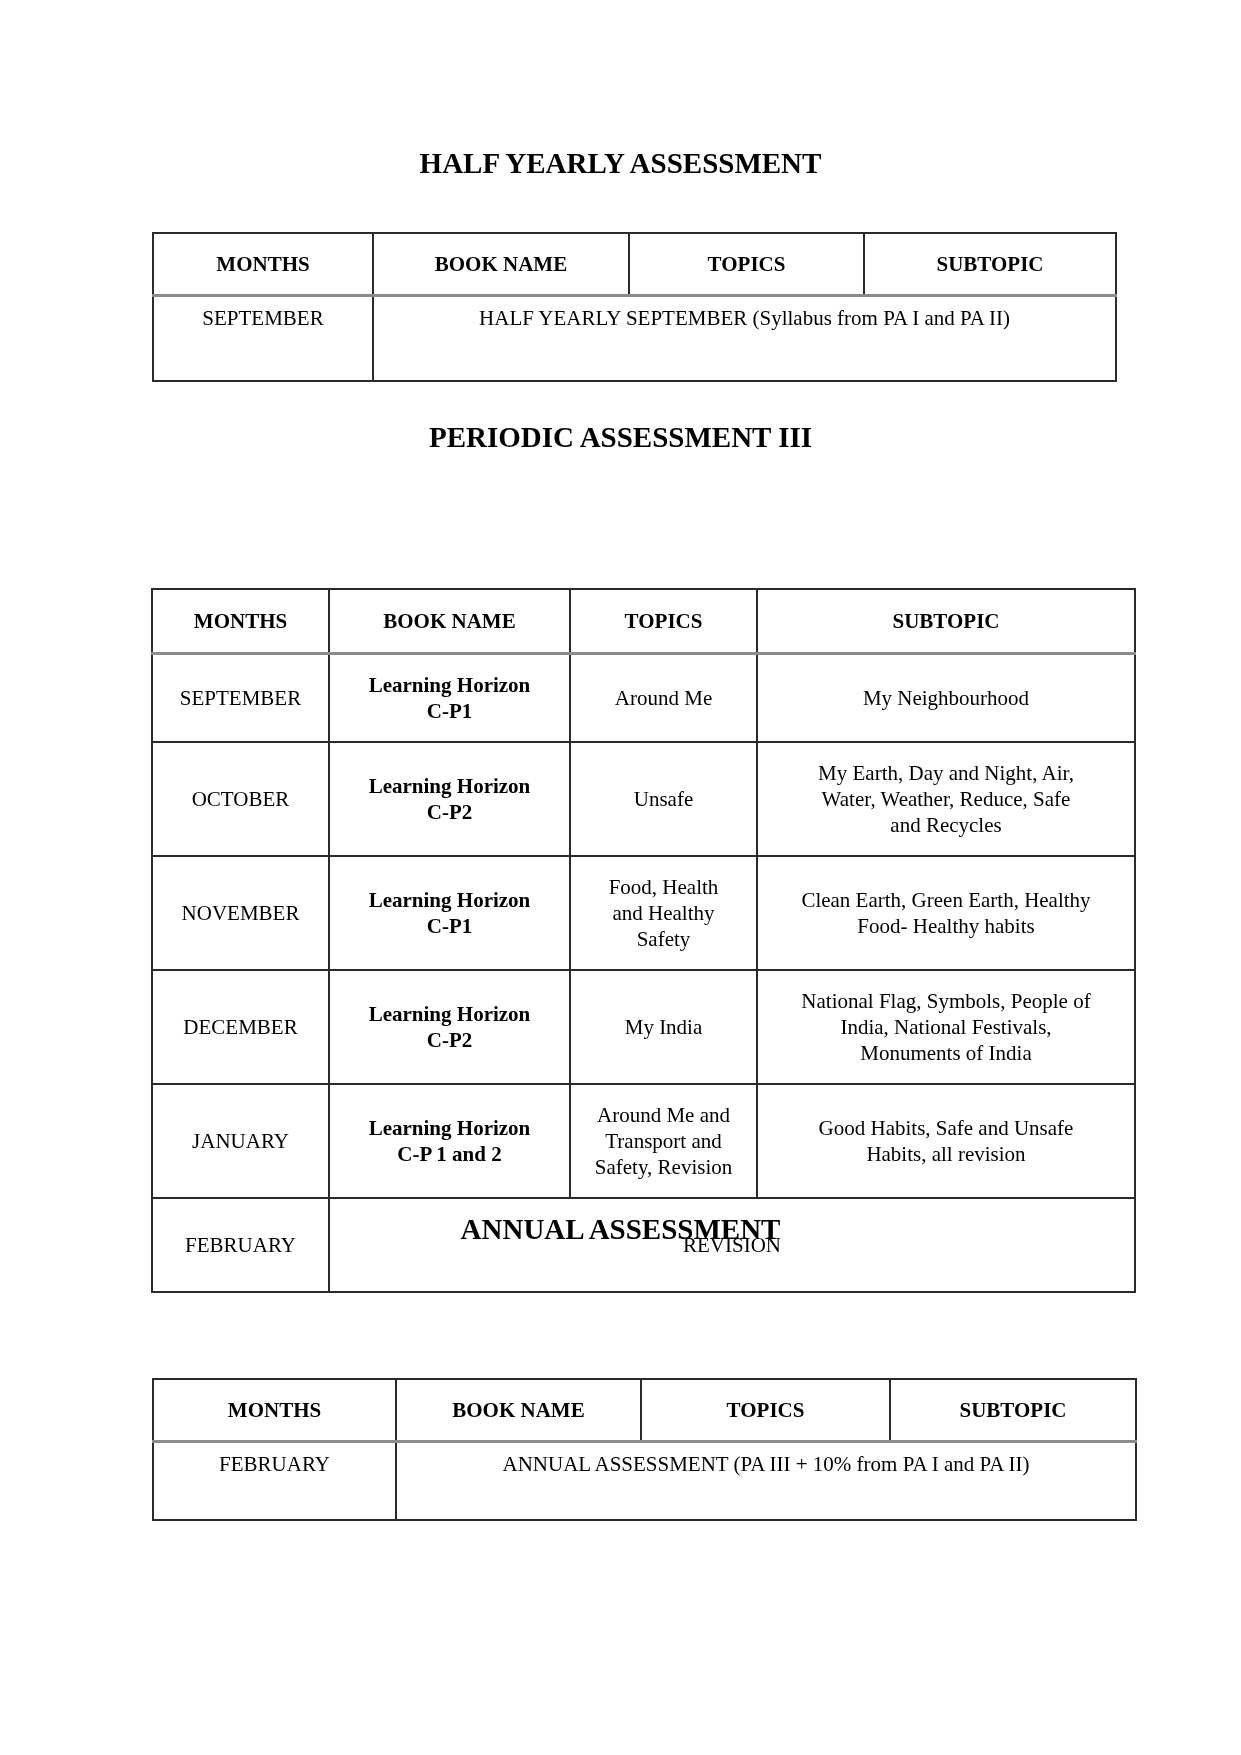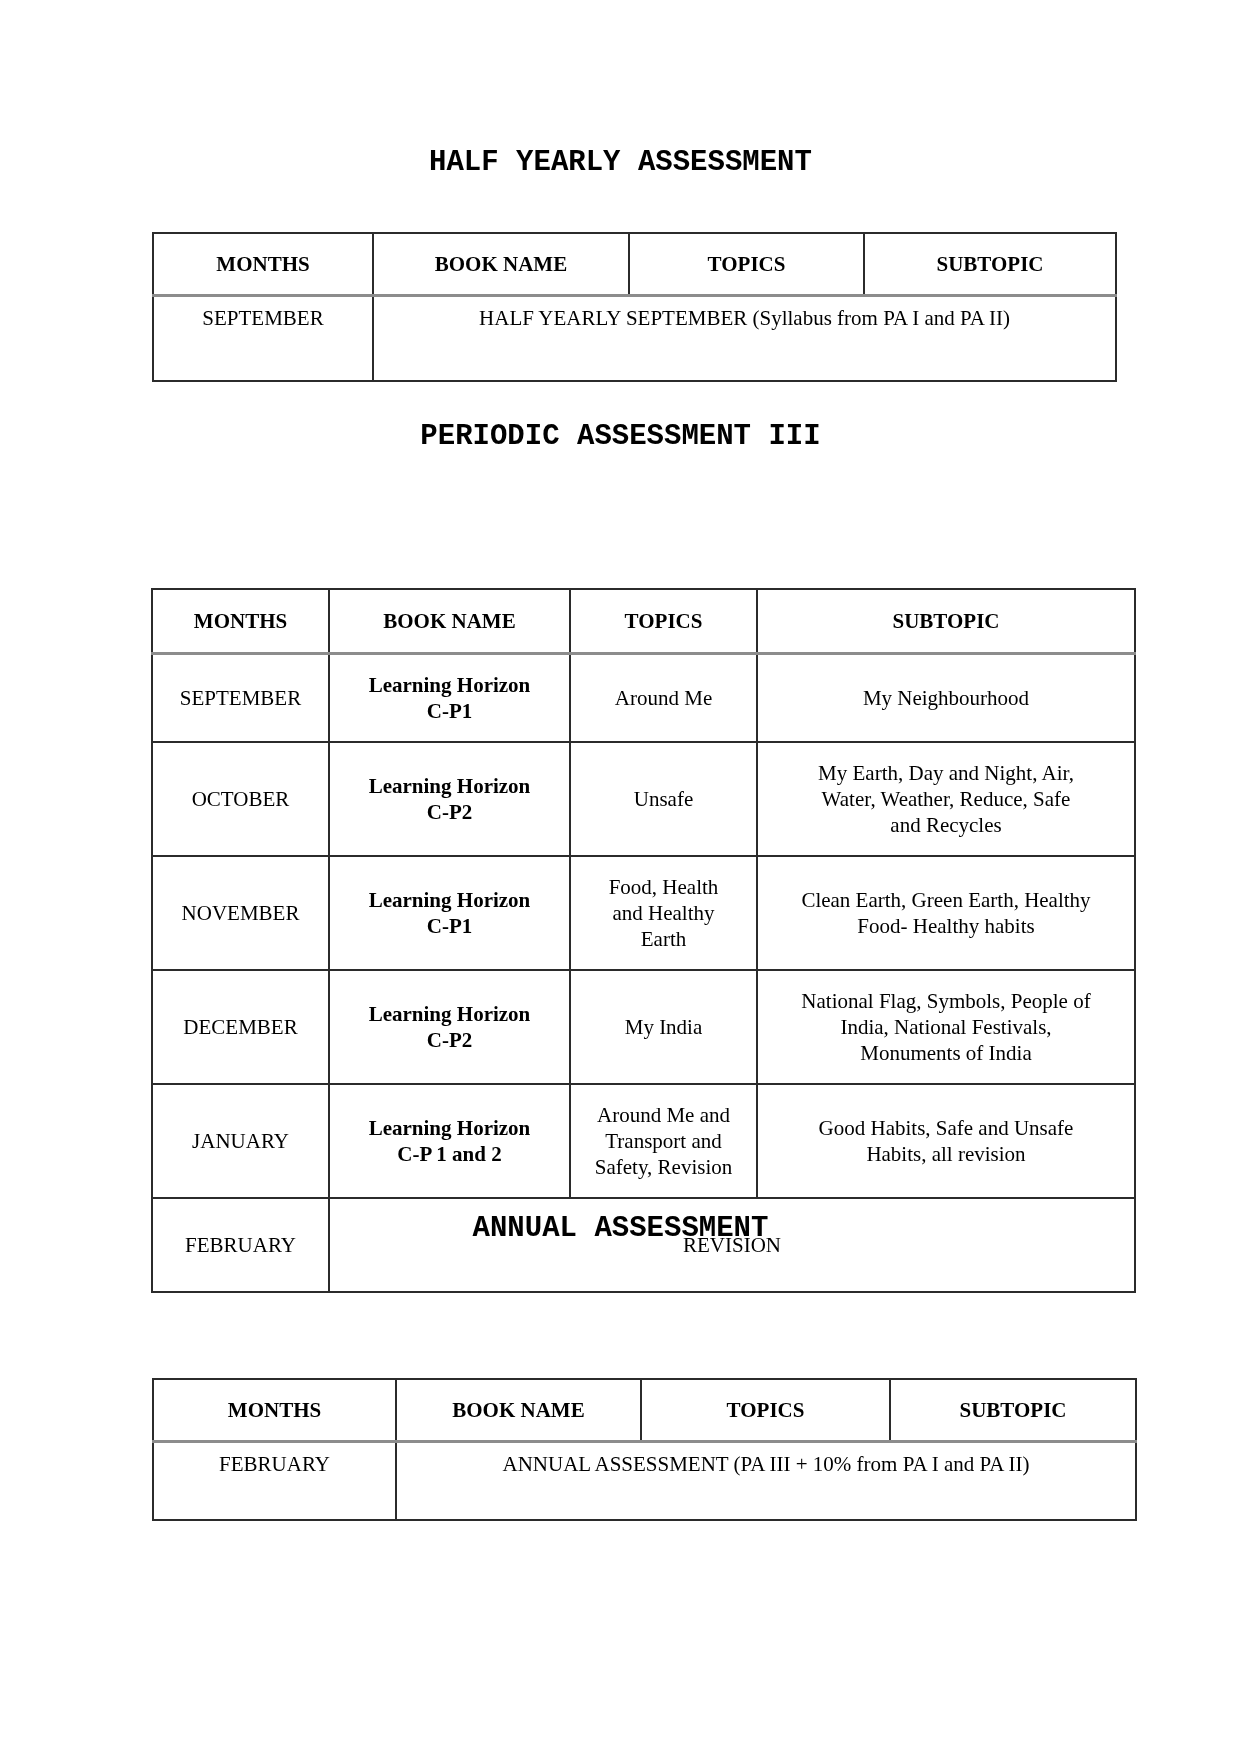--- a/index.html
+++ b/index.html
@@ -11,21 +11,20 @@
     color:#000;
     overflow:hidden;
   }
   .doc-title {
     position:absolute;
     left:8px; width:1225px;
     text-align:center;
     font-weight:bold;
     font-size:29px;
     line-height:34px;
-    font-family:Liberation Mono, monospace;
   }
   #title-half     { top:146px; }
   #title-periodic { top:420px; }
   #title-annual   { top:1212px; }
 
   table {
     position:absolute;
     border-collapse:collapse;
     table-layout:fixed;
     background:#fff;
@@ -121,21 +120,21 @@
     <td>My Earth, Day and Night, Air,
 Water, Weather, Reduce, Safe
 and Recycles</td>
   </tr>
   <tr class="r-nov">
     <td>NOVEMBER</td>
     <td class="book">Learning Horizon
 C-P1</td>
     <td>Food, Health
 and Healthy
-Earth</td>
+Safety</td>
     <td>Clean Earth, Green Earth, Healthy
 Food- Healthy habits</td>
   </tr>
   <tr class="r-dec">
     <td>DECEMBER</td>
     <td class="book">Learning Horizon
 C-P2</td>
     <td>My India</td>
     <td>National Flag, Symbols, People of
 India, National Festivals,

